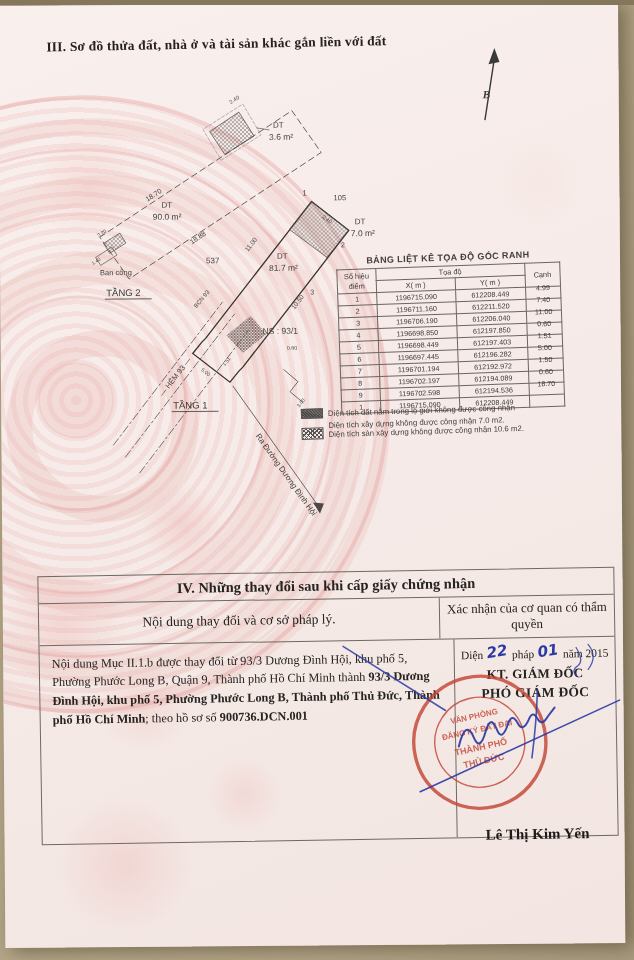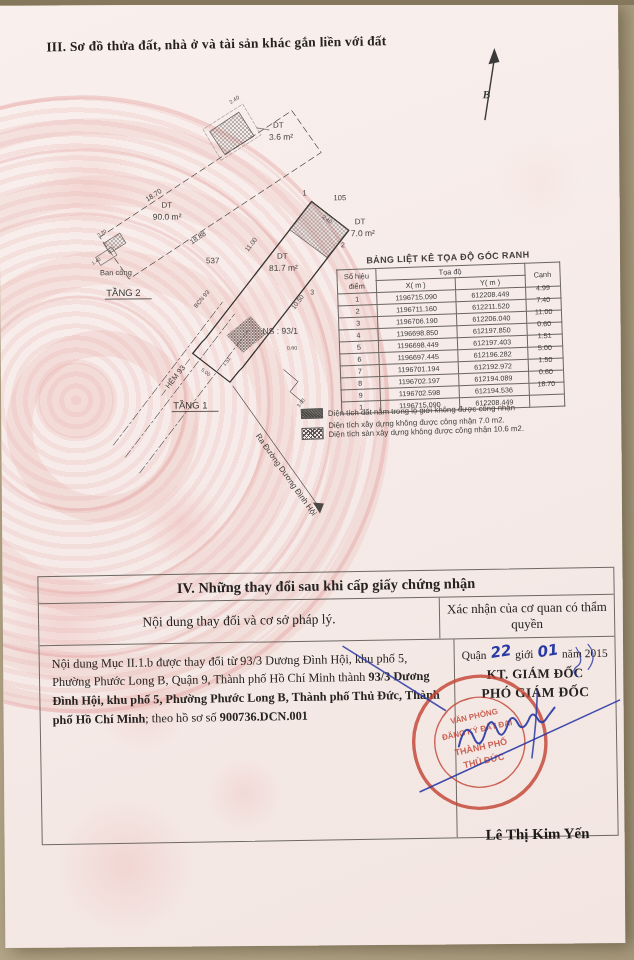--- a/index.html
+++ b/index.html
@@ -263,23 +263,23 @@
     <div class="s4-head">
       <div class="s4-hl">Nội dung thay đổi và cơ sở pháp lý.</div>
       <div class="s4-hr">Xác nhận của cơ quan có thẩm quyền</div>
     </div>
     <div class="s4-body">
       <div class="s4-bl">
         <span>Nội dung Mục II.1.b được thay đổi từ 93/3 Dương Đình Hội, khu phố 5, Phường Phước Long B, Quận 9, Thành phố Hồ Chí Minh thành </span><b>93/3 Dương Đình Hội, khu phố 5, Phường Phước Long B, Thành phố Thủ Đức, Thành phố Hồ Chí Minh</b><span>; theo hồ sơ số </span><b>900736.DCN.001</b>
       </div>
       <div class="s4-br">
         <div class="date-line">
-          <span>Quận</span>
+          <span>Diện</span>
           <span class="hand">22</span>
-          <span>giới</span>
+          <span>pháp</span>
           <span class="hand">01</span>
           <span>năm 2015</span>
         </div>
         <div class="kt1">KT. GIÁM ĐỐC</div>
         <div class="kt2">PHÓ GIÁM ĐỐC</div>
         <div class="sig-name">Lê Thị Kim Yến</div>
       </div>
     </div>
   </div>
 

